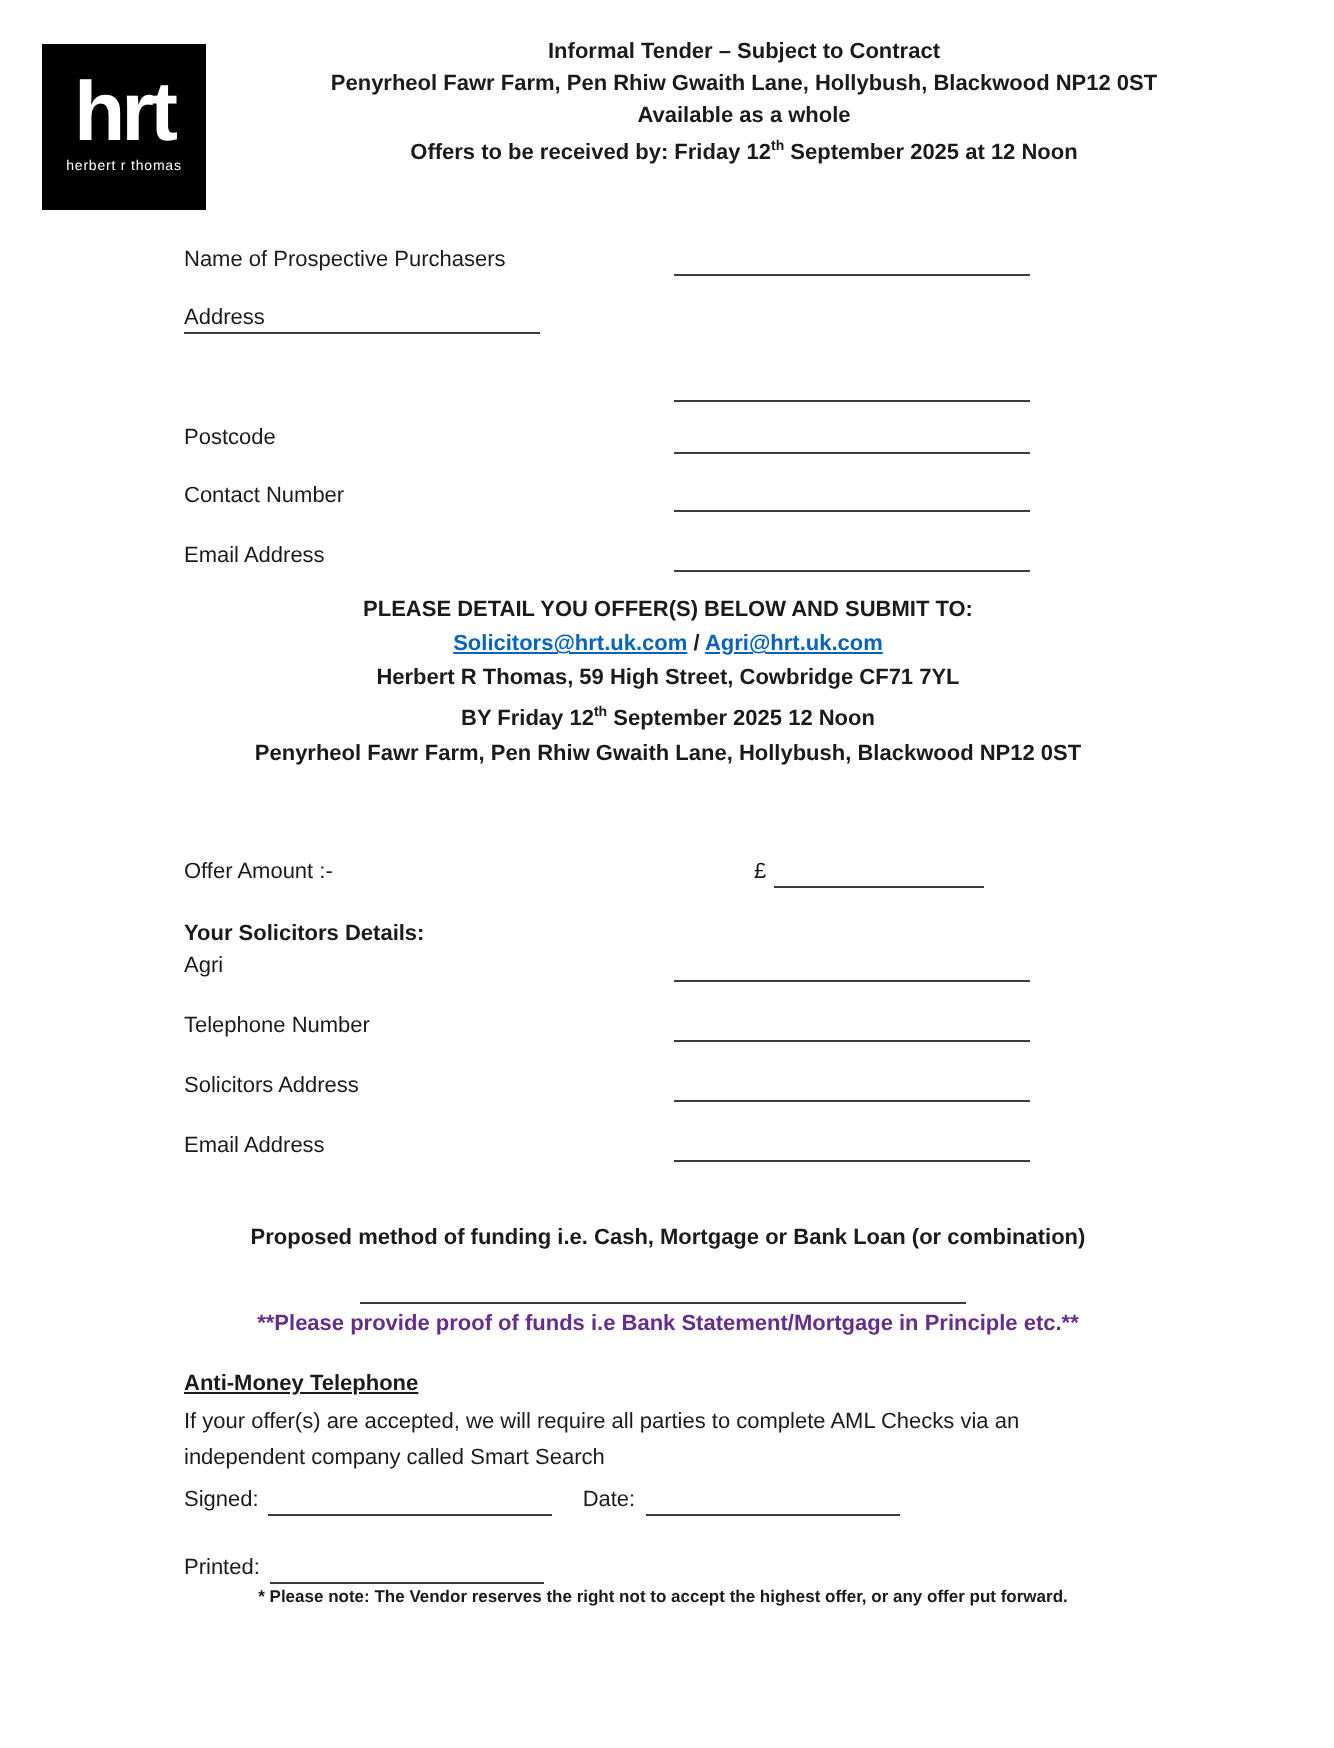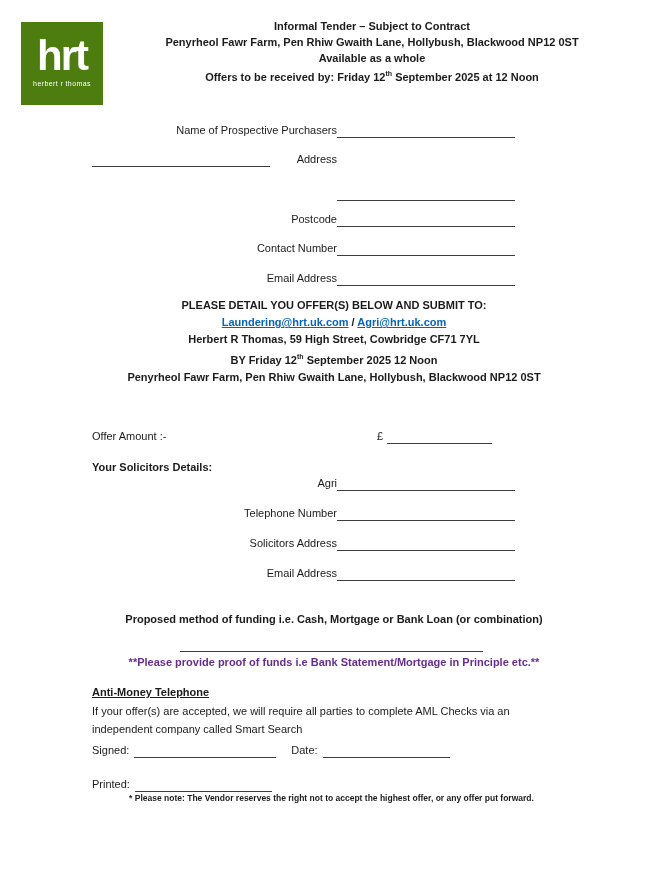--- a/index.html
+++ b/index.html
@@ -9,42 +9,42 @@
     background:#ffffff;
     font-family:"Liberation Sans", sans-serif;
     font-size:11px;
     color:#1b1b1b;
     overflow:hidden;
   }
   
   .logo {
     position:absolute; left:21px; top:22px;
     width:82px; height:83px;
-    background:#4d7c0f;
+    background:#000000;
     color:#ffffff;
     text-align:center;
   }
   .logo-text {
     font-size:42px; font-weight:bold; line-height:1;
     letter-spacing:-2px; margin-top:13px;
   }
   .logo-sub { font-size:7px; letter-spacing:0.4px; margin-top:3px; }
 
   
   .header {
     position:absolute; left:110px; top:18px; width:524px;
     font-weight:bold; text-align:center; line-height:16px;
   }
   sup { font-size:7px; }
 
   
   .fieldblock { position:absolute; left:92px; width:430px; }
   .purchasers { top:124px; }
   .frow { display:flex; height:14px; }
-  .flabel { width:245px;text-align:right; }
+  .flabel { width:245px; }
   .fline {
     width:178px; height:13px;
     border-bottom:1.2px solid #3d3d3d;
   }
   .mb15 { margin-bottom:15px; }
   .mb20 { margin-bottom:20px;flex-direction:column; }
   .mb12 { margin-bottom:12px; }
   .mb16 { margin-bottom:16px; }
 
   
@@ -140,21 +140,21 @@
       <span class="fline"></span>
     </div>
     <div class="frow">
       <span class="flabel">Email Address</span>
       <span class="fline"></span>
     </div>
   </div>
 
   <div class="submit-block">
     <div>PLEASE DETAIL YOU OFFER(S) BELOW AND SUBMIT TO:</div>
-    <div><span class="email-link">Laundering@hrt.uk.com</span><span> / </span><span class="email-link">Agri@hrt.uk.com</span></div>
+    <div><span class="email-link">Solicitors@hrt.uk.com</span><span> / </span><span class="email-link">Agri@hrt.uk.com</span></div>
     <div>Herbert R Thomas, 59 High Street, Cowbridge CF71 7YL</div>
     <div><span>BY Friday 12</span><sup>th</sup><span> September 2025 12 Noon</span></div>
     <div>Penyrheol Fawr Farm, Pen Rhiw Gwaith Lane, Hollybush, Blackwood NP12 0ST</div>
   </div>
 
   <div class="offer-row">
     <span>Offer Amount :-</span>
     <span class="offer-amount">
       <span class="offer-currency">£</span>
       <span class="offer-line"></span>

